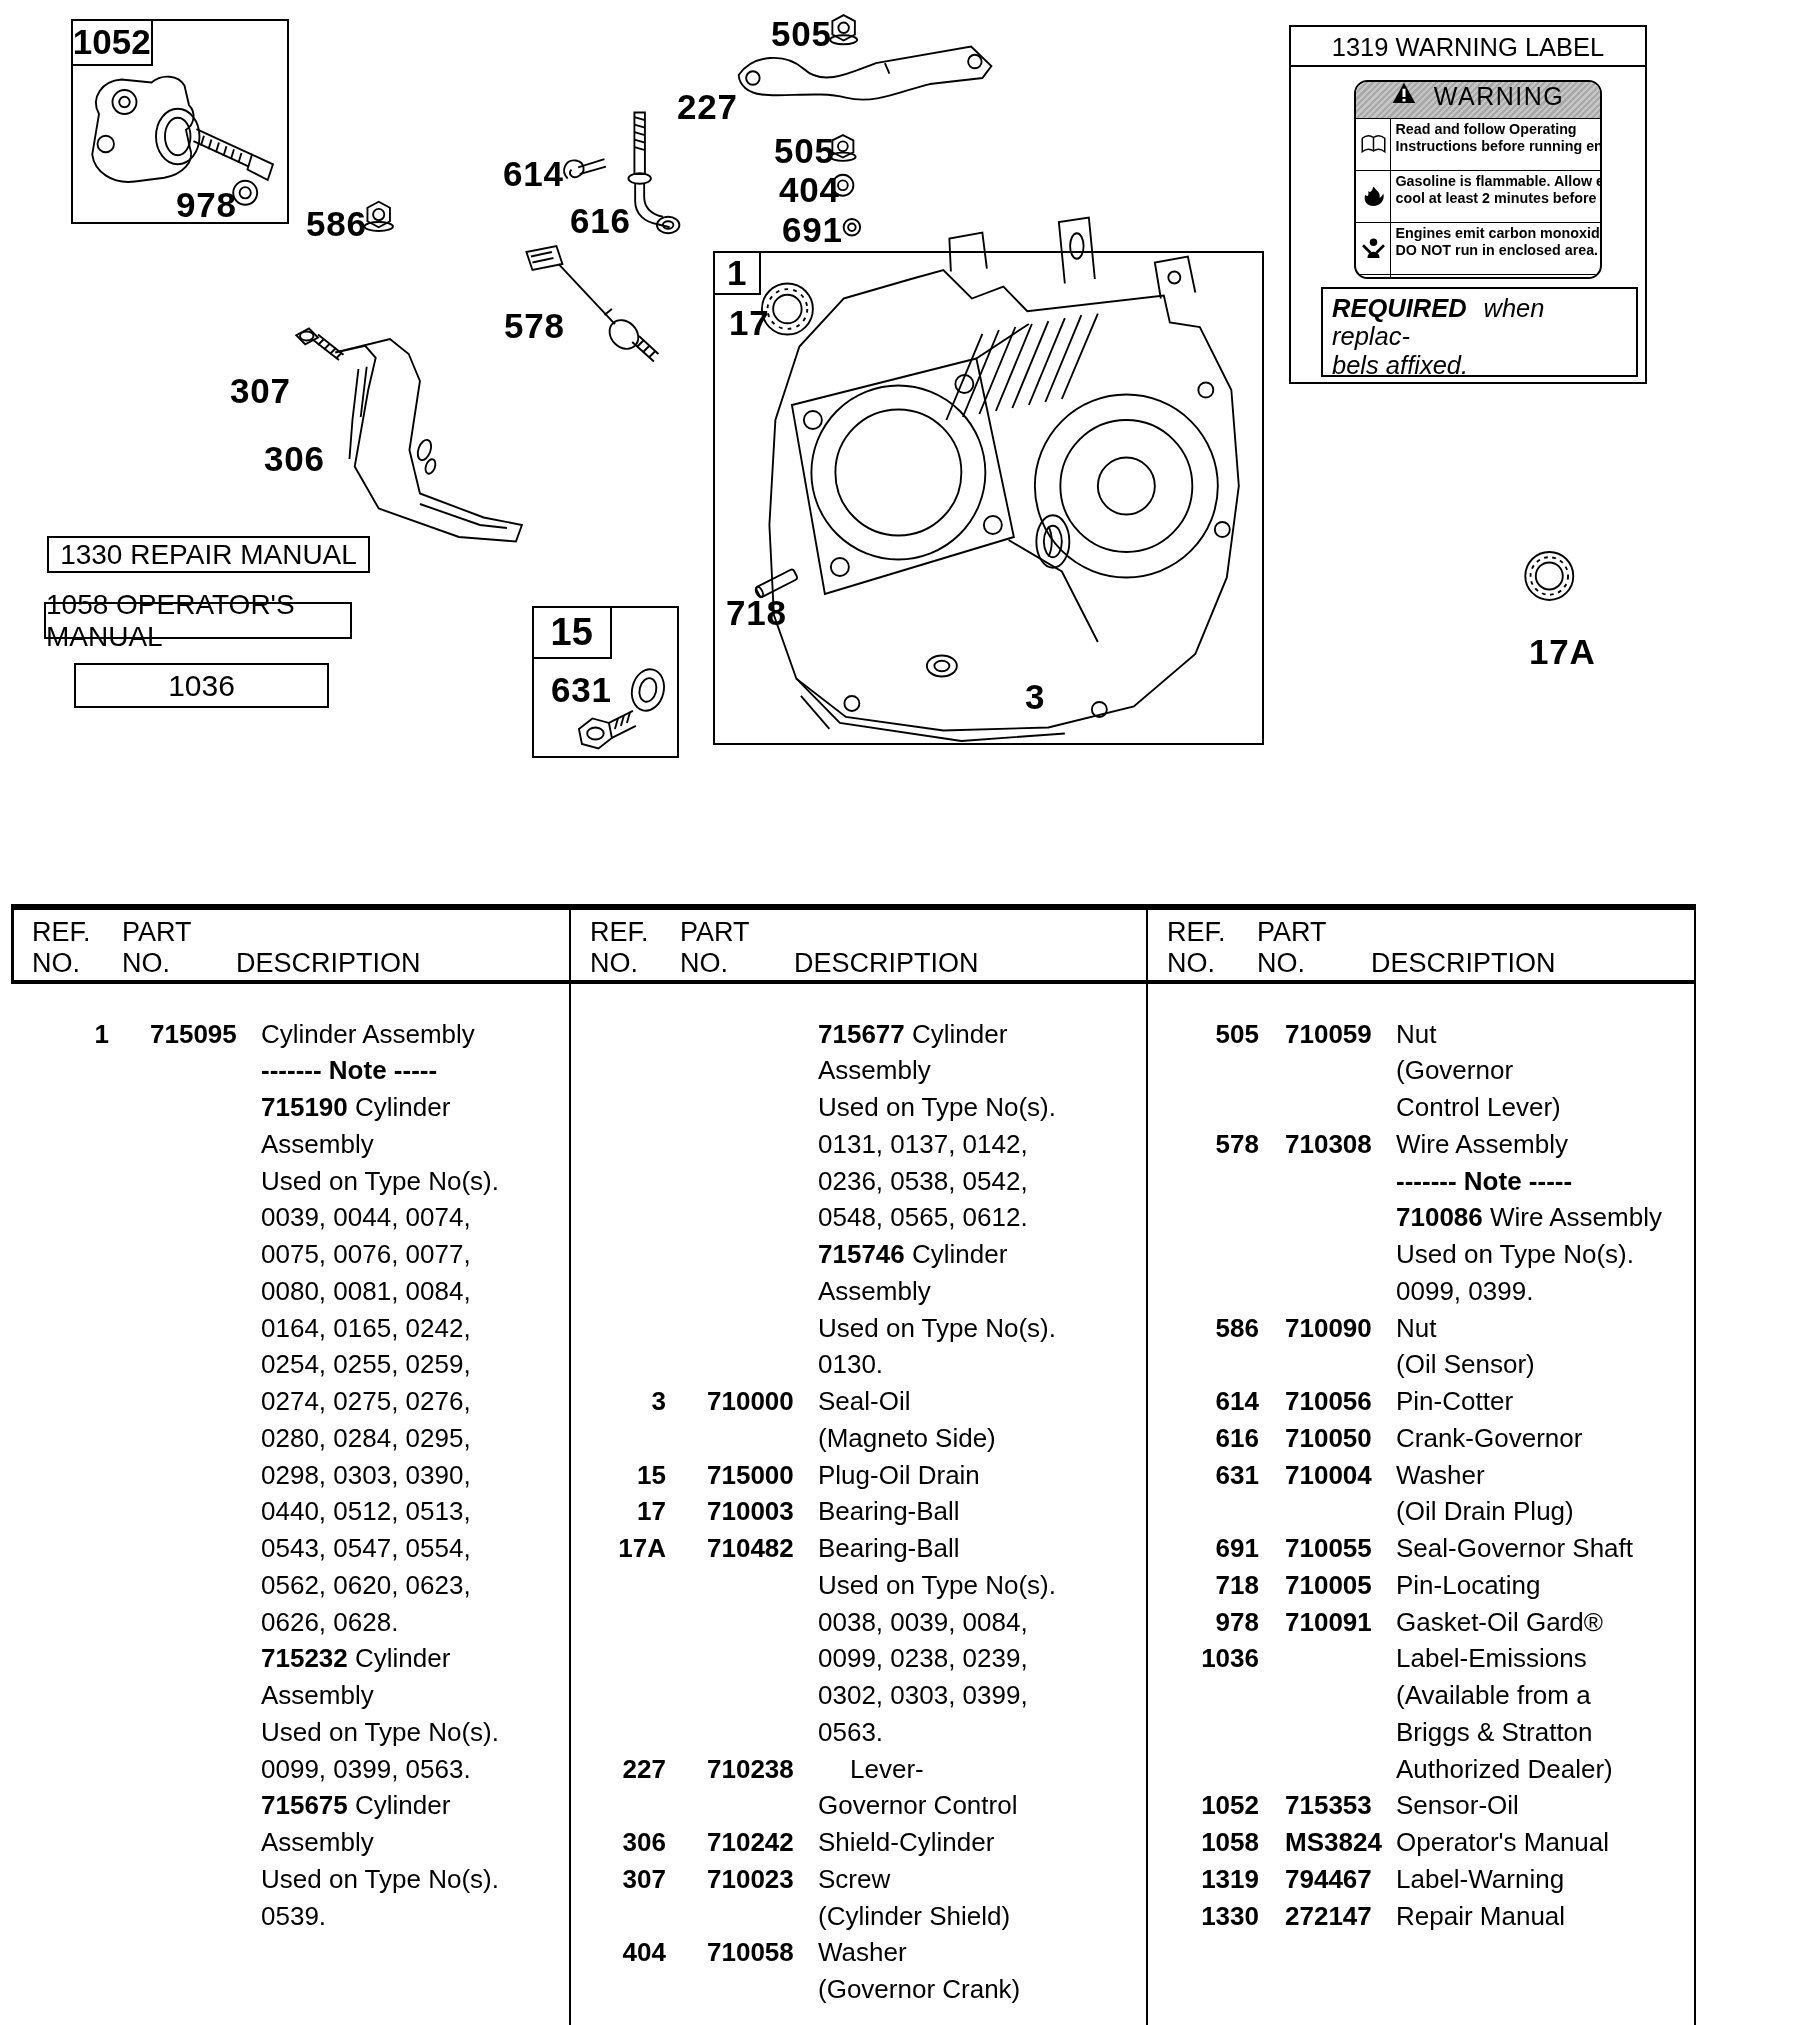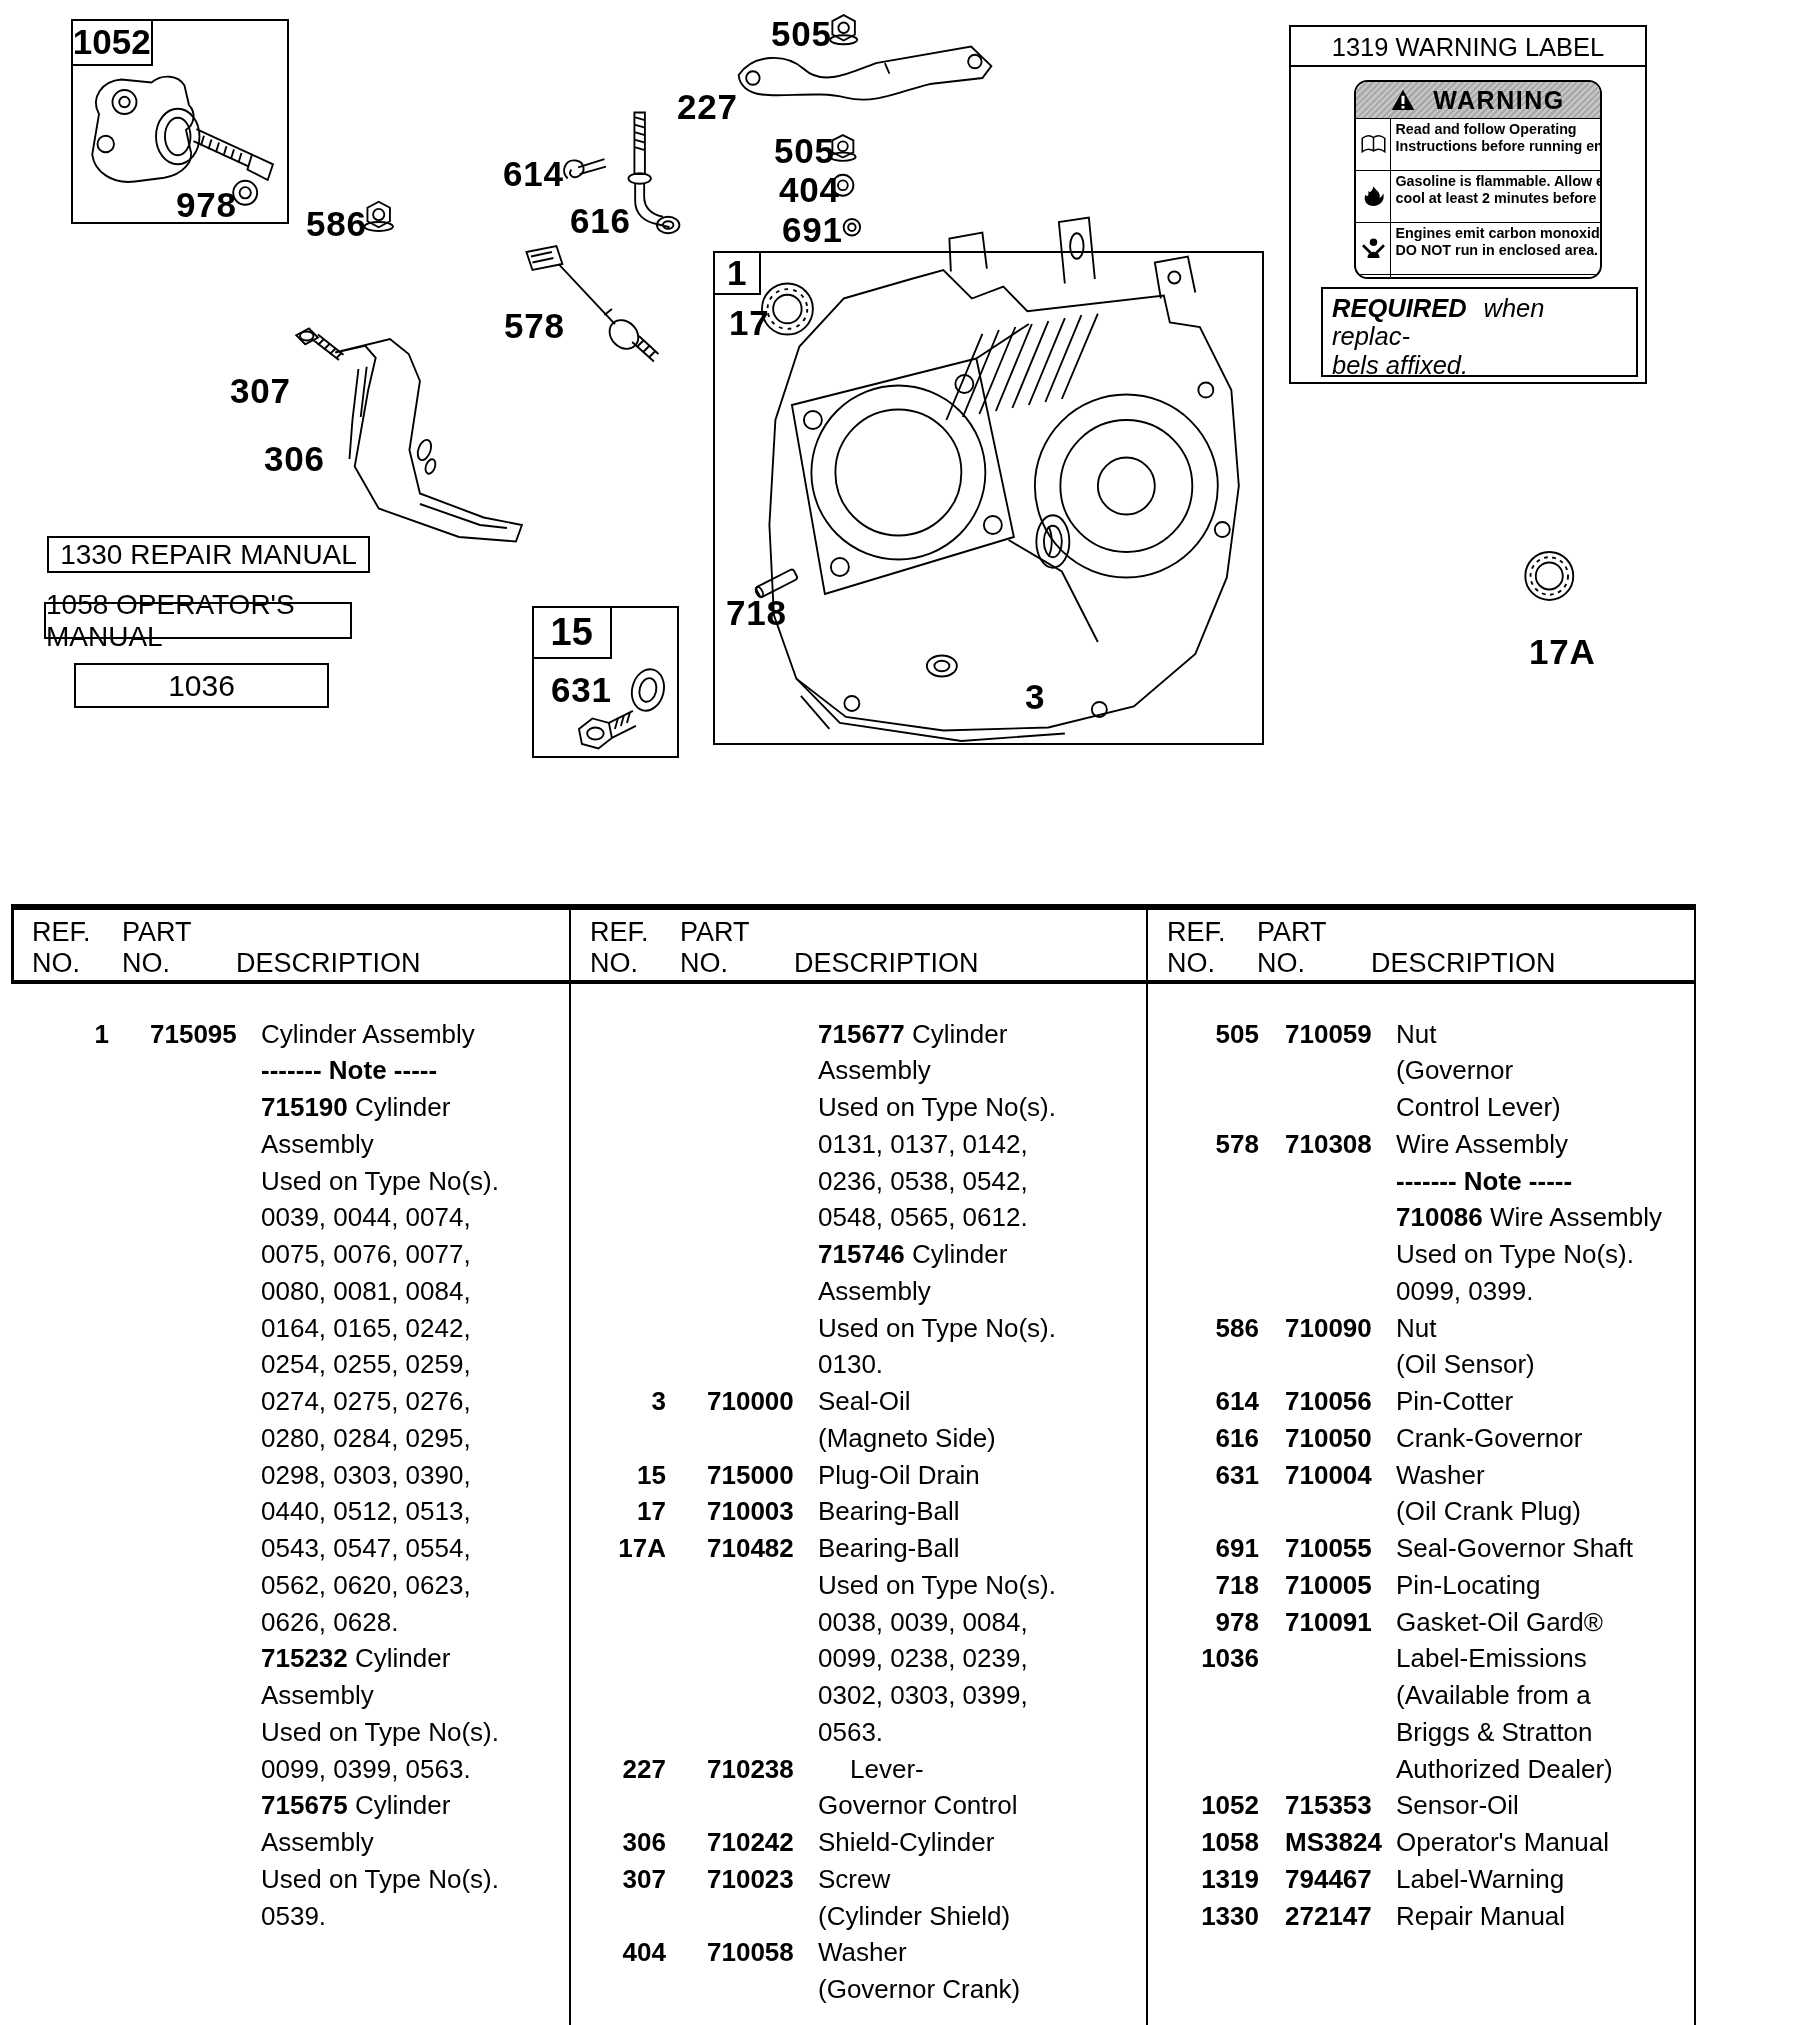--- a/index.html
+++ b/index.html
@@ -15,23 +15,23 @@
   .thead{position:absolute;font-size:27px;z-index:2;white-space:nowrap}
   .tref{position:absolute;font-size:26px;font-weight:bold;text-align:right;z-index:2;white-space:nowrap}
   .tpart{position:absolute;font-size:26px;font-weight:bold;z-index:2;white-space:nowrap}
   .tdesc{position:absolute;font-size:26px;z-index:2;white-space:nowrap}
   .note{font-weight:bold}
   
   #warnbox{left:1289px;top:25px;width:358px;height:359px;z-index:3}
   #warntitle{position:absolute;left:0;top:6px;width:100%;text-align:center;font-size:25.5px}
   #warntitleline{position:absolute;left:0;top:38px;width:100%;height:0;border-top:2.3px solid #000}
   #sticker{position:absolute;left:63px;top:53px;width:248px;height:199px;border:2.3px solid #000;border-radius:13.5px;overflow:hidden;background:#fff}
-  #stickerband{height:37px;display:flex;align-items:center;justify-content:center;gap:18px;
+  #stickerband{height:37px;display:flex;justify-content:center;gap:18px;
      background:repeating-linear-gradient(135deg,#c6c6c6 0 2.3px,#a9a9a9 2.3px 4.5px);border-bottom:1.5px solid #000;
-     font-weight:bold;font-size:25px;letter-spacing:1.5px}
+     font-weight:normal;font-size:25px;letter-spacing:1.5px}
   .wrow{display:flex;height:52px;border-bottom:1.5px solid #000}
   .wrow:last-child{border-bottom:none}
   .wicon{width:35px;border-right:1.5px solid #000;display:flex;align-items:center;justify-content:center;flex:none}
   .wtext{flex:1;padding:2.3px 3px 0 4.5px;font-size:14.3px;font-weight:bold;line-height:16.5px;white-space:nowrap}
   #reqbox{position:absolute;left:30px;top:260px;width:317px;height:90px;border:2.3px solid #000;padding:4.5px 9px;
      font-size:25.5px;font-style:italic;line-height:28.5px}
   #reqbox .just{word-spacing:9.8px}
   #reqbox b{font-weight:bold}
 </style>
 </head>
@@ -412,21 +412,21 @@
     <div class="tdesc" style="left: 1396px; top: 1349px;">(Oil Sensor)</div>
     <div class="tref" style="left: 1160px; top: 1386px; width: 99px;">614</div>
     <div class="tpart" style="left: 1285px; top: 1386px;">710056</div>
     <div class="tdesc" style="left: 1396px; top: 1386px;">Pin-Cotter</div>
     <div class="tref" style="left: 1160px; top: 1423px; width: 99px;">616</div>
     <div class="tpart" style="left: 1285px; top: 1423px;">710050</div>
     <div class="tdesc" style="left: 1396px; top: 1423px;">Crank-Governor</div>
     <div class="tref" style="left: 1160px; top: 1460px; width: 99px;">631</div>
     <div class="tpart" style="left: 1285px; top: 1460px;">710004</div>
     <div class="tdesc" style="left: 1396px; top: 1460px;">Washer</div>
-    <div class="tdesc" style="left: 1396px; top: 1496px;">(Oil Crank Plug)</div>
+    <div class="tdesc" style="left: 1396px; top: 1496px;">(Oil Drain Plug)</div>
     <div class="tref" style="left: 1160px; top: 1533px; width: 99px;">691</div>
     <div class="tpart" style="left: 1285px; top: 1533px;">710055</div>
     <div class="tdesc" style="left: 1396px; top: 1533px;">Seal-Governor Shaft</div>
     <div class="tref" style="left: 1160px; top: 1570px; width: 99px;">718</div>
     <div class="tpart" style="left: 1285px; top: 1570px;">710005</div>
     <div class="tdesc" style="left: 1396px; top: 1570px;">Pin-Locating</div>
     <div class="tref" style="left: 1160px; top: 1607px; width: 99px;">978</div>
     <div class="tpart" style="left: 1285px; top: 1607px;">710091</div>
     <div class="tdesc" style="left: 1396px; top: 1607px;">Gasket-Oil Gard®</div>
     <div class="tref" style="left: 1160px; top: 1643px; width: 99px;">1036</div>

